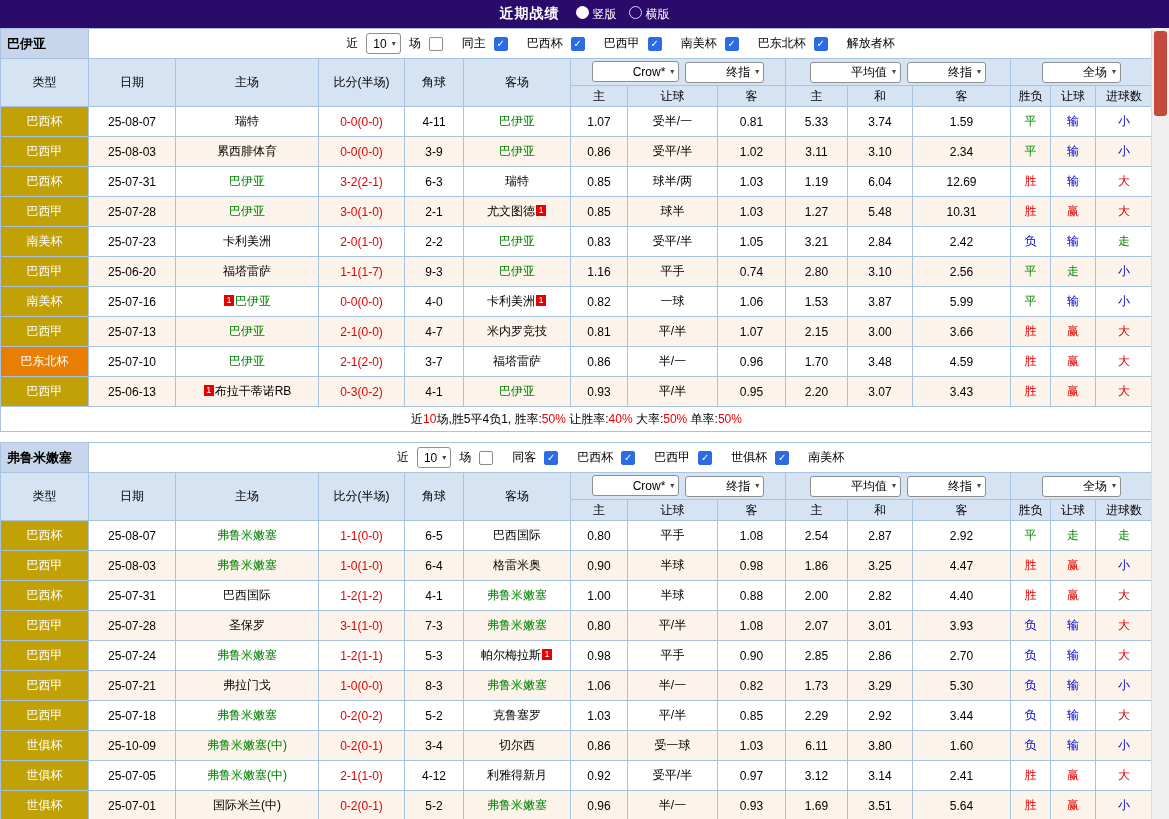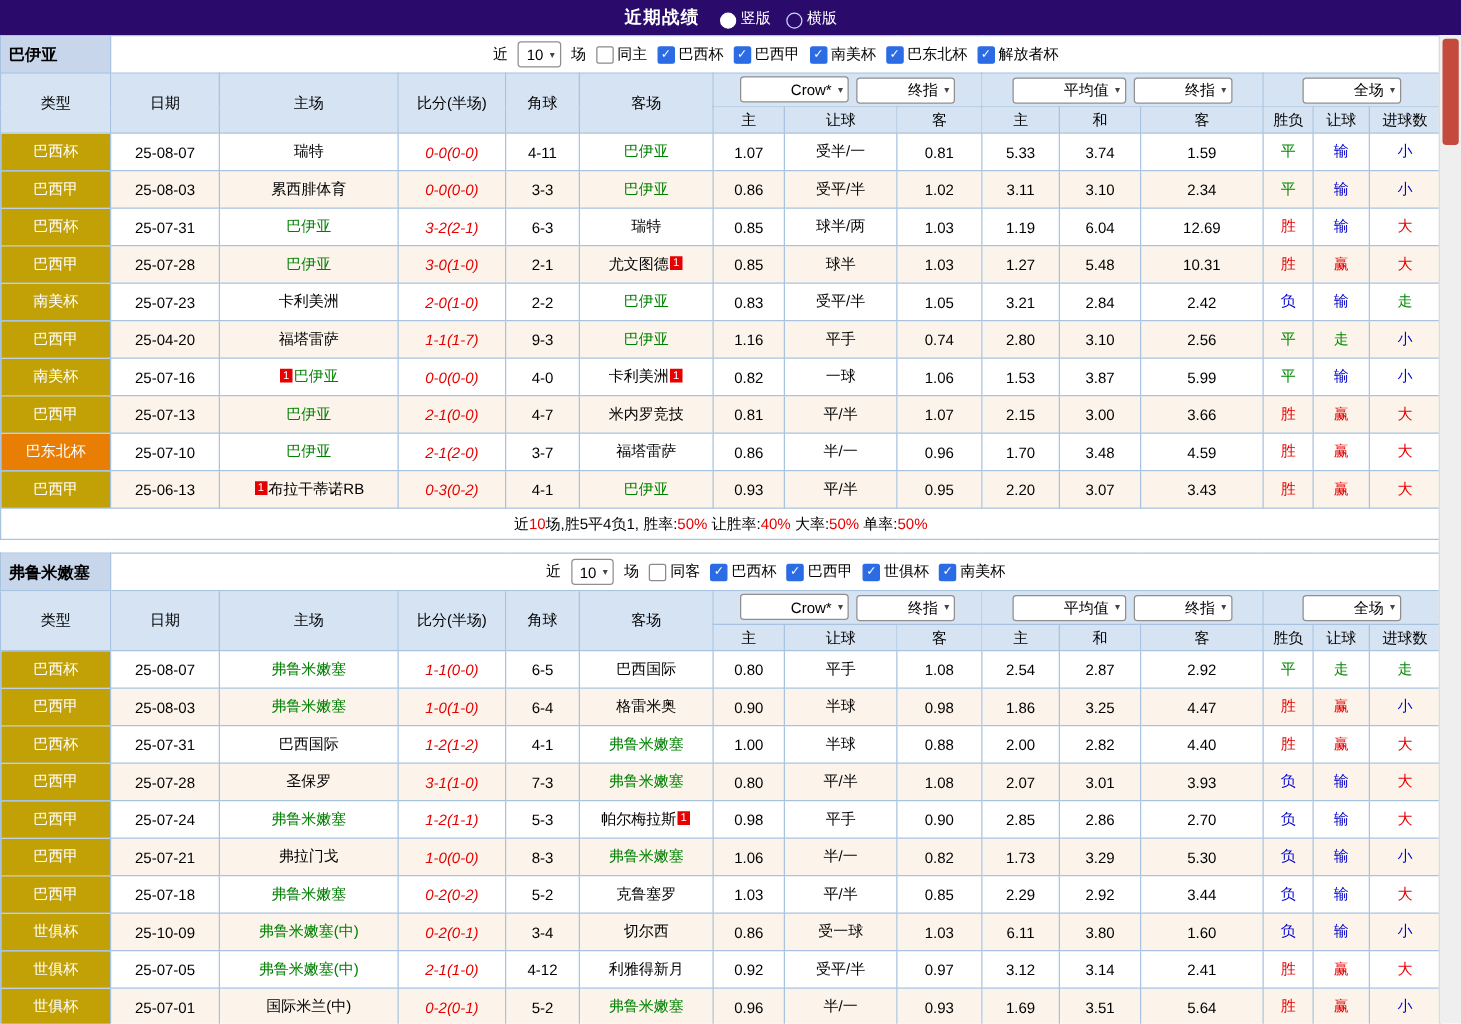--- a/index.html
+++ b/index.html
@@ -1,46 +1,46 @@
 <!DOCTYPE html>
 <html><head>
 <meta charset="utf-8">
 <style>
   html,body{margin:0;padding:0;}
   body{width:1169px;height:819px;overflow:hidden;background:#fff;position:relative;
        font-family:"Liberation Sans","DejaVu Sans",sans-serif;}
   .topbar{height:28px;background:#2a0a6a;display:flex;align-items:center;justify-content:center;gap:16px;color:#fff;}
   .tb-title{font-size:14px;font-weight:bold;letter-spacing:1px;}
   .radio-group{display:inline-flex;align-items:center;gap:12px;}
-  .radio-item{display:inline-flex;align-items:flex-end;gap:4px;font-size:12px;cursor:pointer;}
+  .radio-item{display:inline-flex;align-items:flex-start;gap:4px;font-size:12px;cursor:pointer;}
   .radio{width:11px;height:11px;border-radius:50%;border:1px solid #cdd6ff;background:transparent;display:inline-block;}
   .radio.sel{background:#fff;border-color:#fff;}
 
   .content{width:1152px;}
   .section + .section{margin-top:10px;}
   table.stats{border-collapse:collapse;table-layout:fixed;width:1152px;font-size:12px;}
   .stats th,.stats td{border:1px solid #a8c3df;text-align:center;white-space:nowrap;overflow:hidden;padding:0;}
   tr.band td{height:29px;}
   td.band-label{background:#c7d6ea;font-weight:bold;font-size:13px;text-align:left;padding-left:6px;}
   td.band-rest{background:#fff;}
   .filters{display:flex;align-items:center;justify-content:center;gap:8px;}
   .dd{display:inline-flex;align-items:center;background:#fff;border:1px solid #8f8f8f;border-radius:3px;height:19px;padding:0 4px 0 6px;gap:5px;cursor:pointer;}
   .dd-a{font-size:8px;line-height:1;color:#444;}
-  .cb-w{display:inline-flex;align-items:center;gap:3px;cursor:pointer;}
+  .cb-w{display:inline-flex;align-items:center;gap:19px;cursor:pointer;}
   .cb{width:12px;height:12px;border:1px solid #8a8a8a;border-radius:2px;background:#fff;font-size:10px;line-height:12px;color:#fff;text-align:center;flex:0 0 12px;}
   .cb.on{background:#2b6be4;border-color:#2b6be4;}
   tr.h1 th{height:26px;background:#d6e3f3;font-weight:normal;}
   tr.h2 th{height:20px;background:#d6e3f3;font-weight:normal;}
   th.hdd .dd{margin:0 3px;padding-left:40px;}
   tbody td{height:29px;background:#fff;}
   tbody tr.alt td{background:#fcf4ea;}
   td.type{color:#fff;}
   td.type.gold{background:#c2a106;}
   td.type.orange{background:#e87e03;}
-  td.score{color:#e60000;font-style:italic;}
+  td.score{color:#e60000;}
   .tname.focus{color:#008000;}
   .badge1{display:inline-block;background:#e60000;color:#fff;font-size:9px;min-width:8px;height:11px;line-height:11px;padding:0 1px;vertical-align:2px;margin:0 1px;}
   td.summary{height:24px;background:#fff;font-size:12px;}
   td.summary .red{color:#e60000;}
   .scrollbar{position:absolute;top:28px;right:0;width:17px;height:791px;background:#efefef;border-left:1px solid #dcdcdc;}
   .scroll-thumb{position:absolute;left:2px;top:3px;width:13px;height:85px;background:#c34a3d;border-radius:3px;}
 </style>
 </head>
 <body>
 
@@ -170,21 +170,21 @@
               <td class="odds">1.59</td>
               <td class="res" style="color: rgb(0, 136, 0);">平</td>
               <td class="res" style="color: rgb(0, 0, 204);">输</td>
               <td class="res" style="color: rgb(0, 0, 204);">小</td>
             </tr>
             <tr class="alt">
               <td class="type gold">巴西甲</td>
               <td class="date">25-08-03</td>
               <td class="team"><span class="tname">累西腓体育</span></td>
               <td class="score">0-0(0-0)</td>
-              <td class="corner">3-3</td>
+              <td class="corner">3-9</td>
               <td class="team"><span class="tname focus">巴伊亚</span></td>
               <td class="odds">0.86</td>
               <td class="odds">受平/半</td>
               <td class="odds">1.02</td>
               <td class="odds">3.11</td>
               <td class="odds">3.10</td>
               <td class="odds">2.34</td>
               <td class="res" style="color: rgb(0, 136, 0);">平</td>
               <td class="res" style="color: rgb(0, 0, 204);">输</td>
               <td class="res" style="color: rgb(0, 0, 204);">小</td>
@@ -235,21 +235,21 @@
               <td class="odds">1.05</td>
               <td class="odds">3.21</td>
               <td class="odds">2.84</td>
               <td class="odds">2.42</td>
               <td class="res" style="color: rgb(0, 0, 204);">负</td>
               <td class="res" style="color: rgb(0, 0, 204);">输</td>
               <td class="res" style="color: rgb(0, 136, 0);">走</td>
             </tr>
             <tr class="alt">
               <td class="type gold">巴西甲</td>
-              <td class="date">25-04-20</td>
+              <td class="date">25-06-20</td>
               <td class="team"><span class="tname">福塔雷萨</span></td>
               <td class="score">1-1(1-7)</td>
               <td class="corner">9-3</td>
               <td class="team"><span class="tname focus">巴伊亚</span></td>
               <td class="odds">1.16</td>
               <td class="odds">平手</td>
               <td class="odds">0.74</td>
               <td class="odds">2.80</td>
               <td class="odds">3.10</td>
               <td class="odds">2.56</td>

